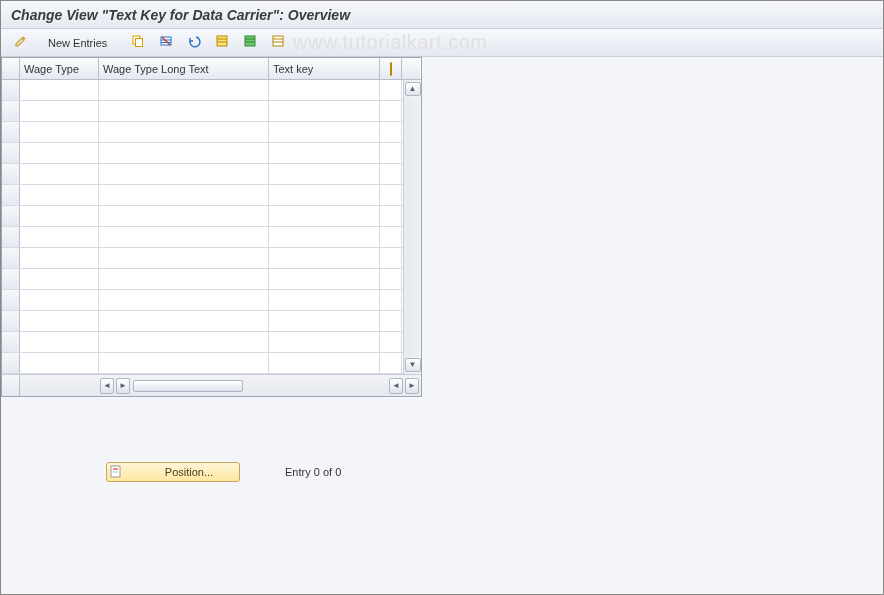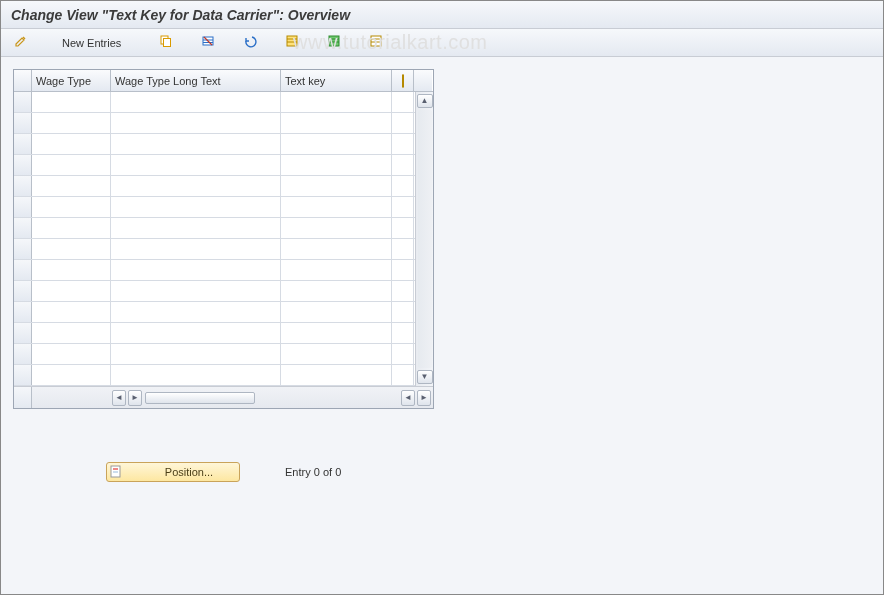--- a/index.html
+++ b/index.html
@@ -25,21 +25,21 @@
       font-style: italic;
       font-size: 14px;
       color: #3b3b3b;
     }
     .toolbar {
       background: linear-gradient(#f6f8fb, #e4e9f1);
       height: 28px;
       display: flex;
       align-items: center;
       padding: 0 10px;
-      gap: 22px;
+      gap: 8px;
       border-bottom: 1px solid #c8ccd4;
       position: relative;
     }
     .watermark {
       position: absolute;
       left: 292px;
       font-size: 20px;
       color: #e0e0e0;
       letter-spacing: 0.5px;
       pointer-events: none;
@@ -63,21 +63,20 @@
       align-items: center;
       border: 1px solid transparent;
       border-radius: 3px;
       cursor: pointer;
       margin-right: 4px;
       font-size: 11px;
       color: #333;
       background: none;
     }
     .content {
-      padding: 12px;
       background: #f3f5f9;
       height: calc(100% - 56px);
       position: relative;
     }
     .table-container {
       width: 421px;
       height: 340px;
       background: #fff;
       border: 1px solid #9da6b4;
       position: relative;

